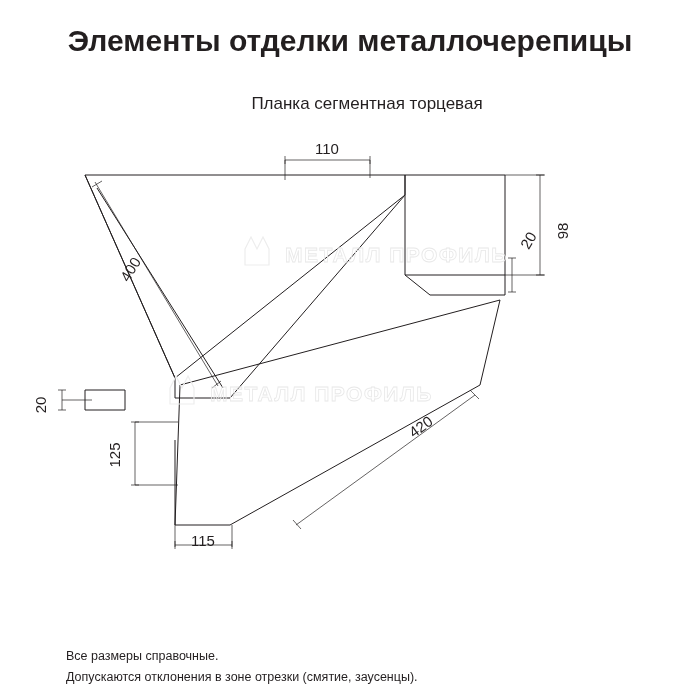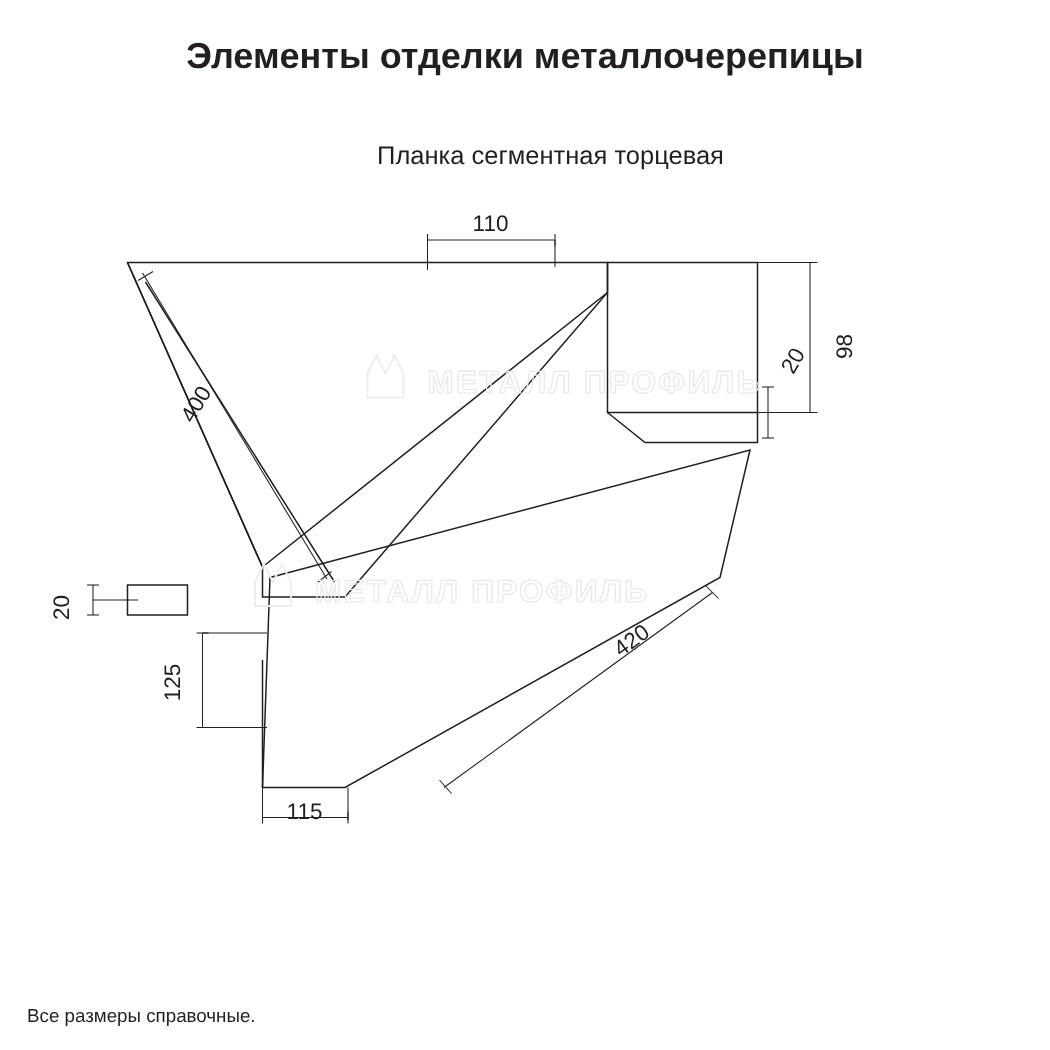--- a/index.html
+++ b/index.html
@@ -19,21 +19,21 @@
     position: relative;
     width: 700px;
     height: 700px;
   }
   .title {
     position: absolute;
     top: 24px;
     left: 0;
     width: 700px;
     text-align: center;
-    font-size: 24px;
+    font-size: 30px;
     font-weight: bold;
     letter-spacing: 0px;
     color: #231f20;
   }
   .subtitle {
     position: absolute;
     top: 92px;
     left: 0;
     width: 700px;
     text-align: center;
@@ -52,20 +52,21 @@
   .footnote {
     position: absolute;
     left: 18px;
     bottom: 12px;
     font-size: 12.5px;
     line-height: 21px;
     color: #231f20;
   }
   .footnote div {
     white-space: nowrap;
+    margin-left: 48px;
   }
   svg { display: block; }
   .dim-text {
     font-family: "Liberation Sans", sans-serif;
     font-size: 15px;
     fill: #231f20;
   }
   .wm-text {
     font-family: "Liberation Sans", sans-serif;
     font-size: 21px;
@@ -202,15 +203,16 @@
         <g transform="translate(170,236)">
           <path d="M 0,12 L 6,0 L 12,12 L 18,0 L 24,12 L 24,28 L 0,28 Z" fill="none" stroke="#ededed" stroke-width="1.2"></path>
           <text class="wm-text" x="40" y="25">МЕТАЛЛ ПРОФИЛЬ</text>
         </g>
       </g>
     </svg>
   </div>
 
   <div class="footnote">
     <div>Все размеры справочные.</div>
+    <div>Допускаются отклонения в зоне отрезки (смятие, заусенцы).</div>
   </div>
 
 </div>
 
 </body></html>

